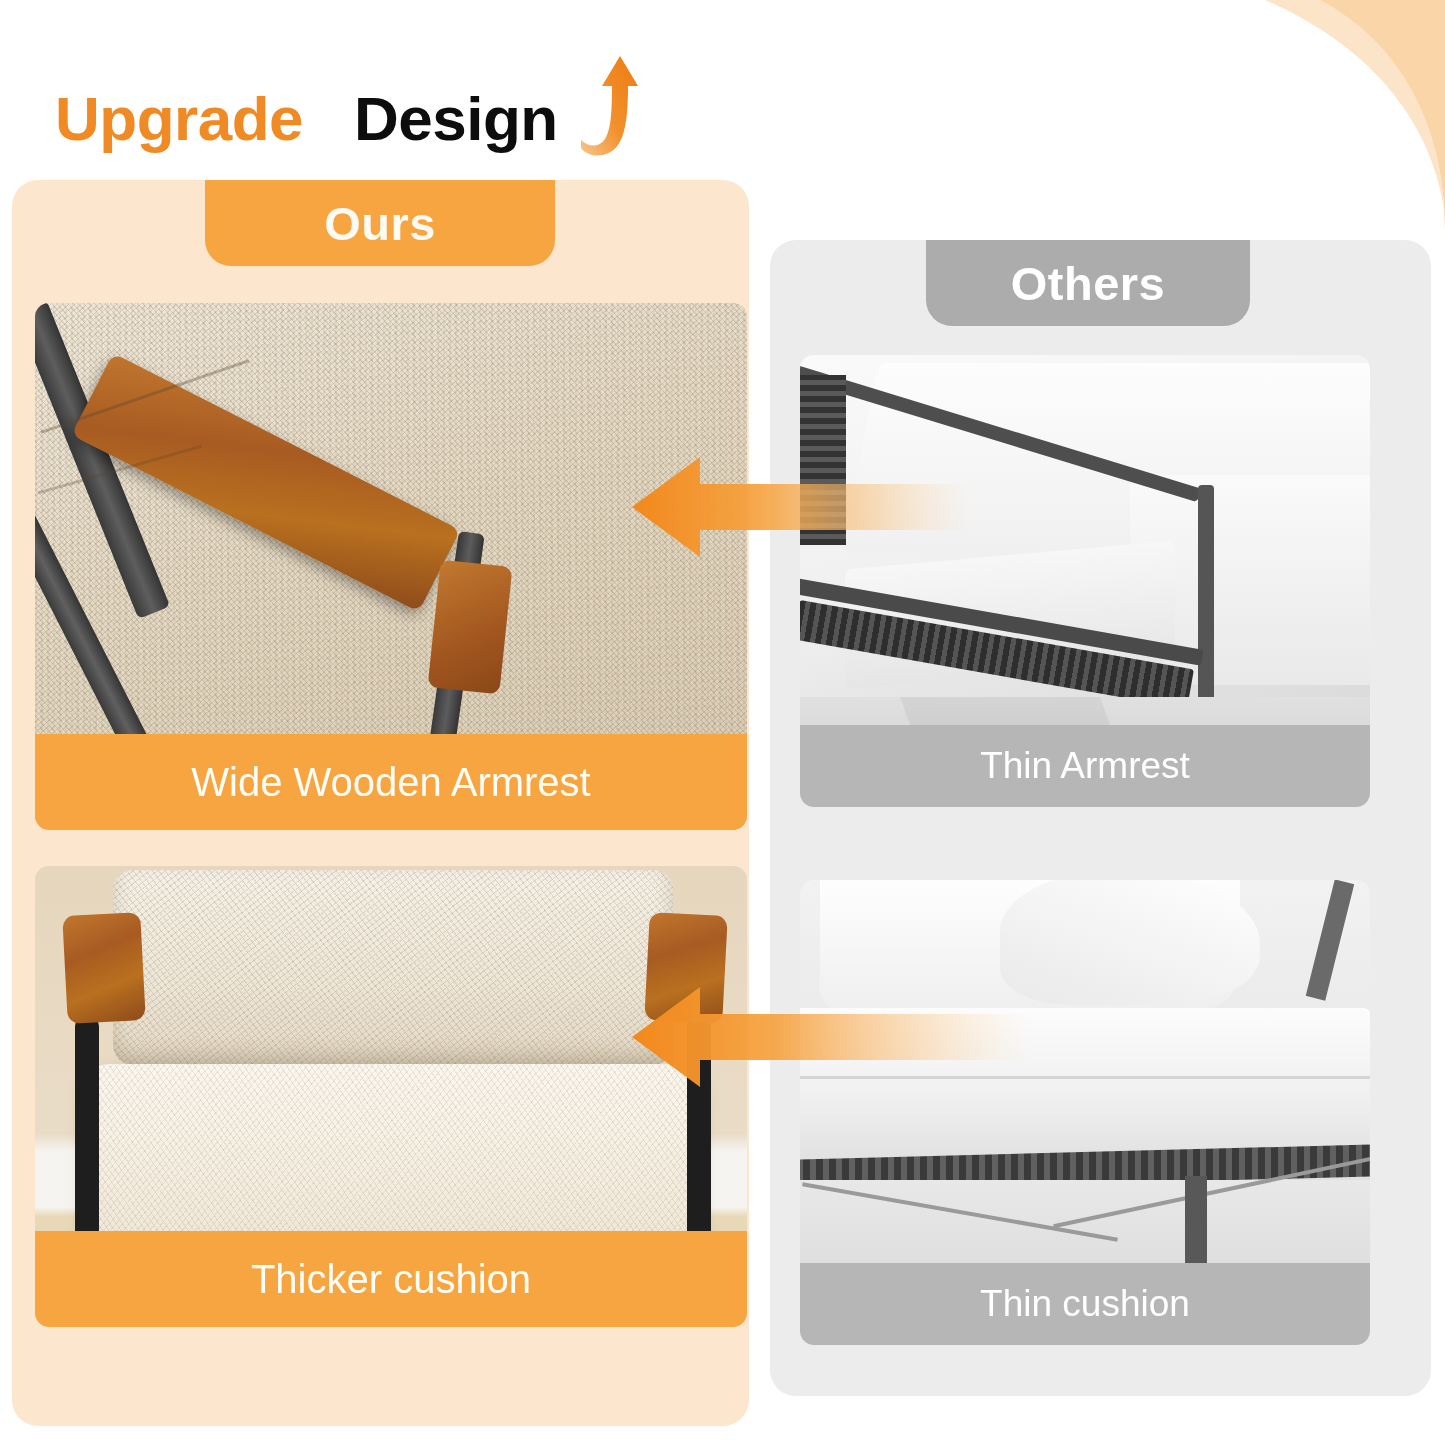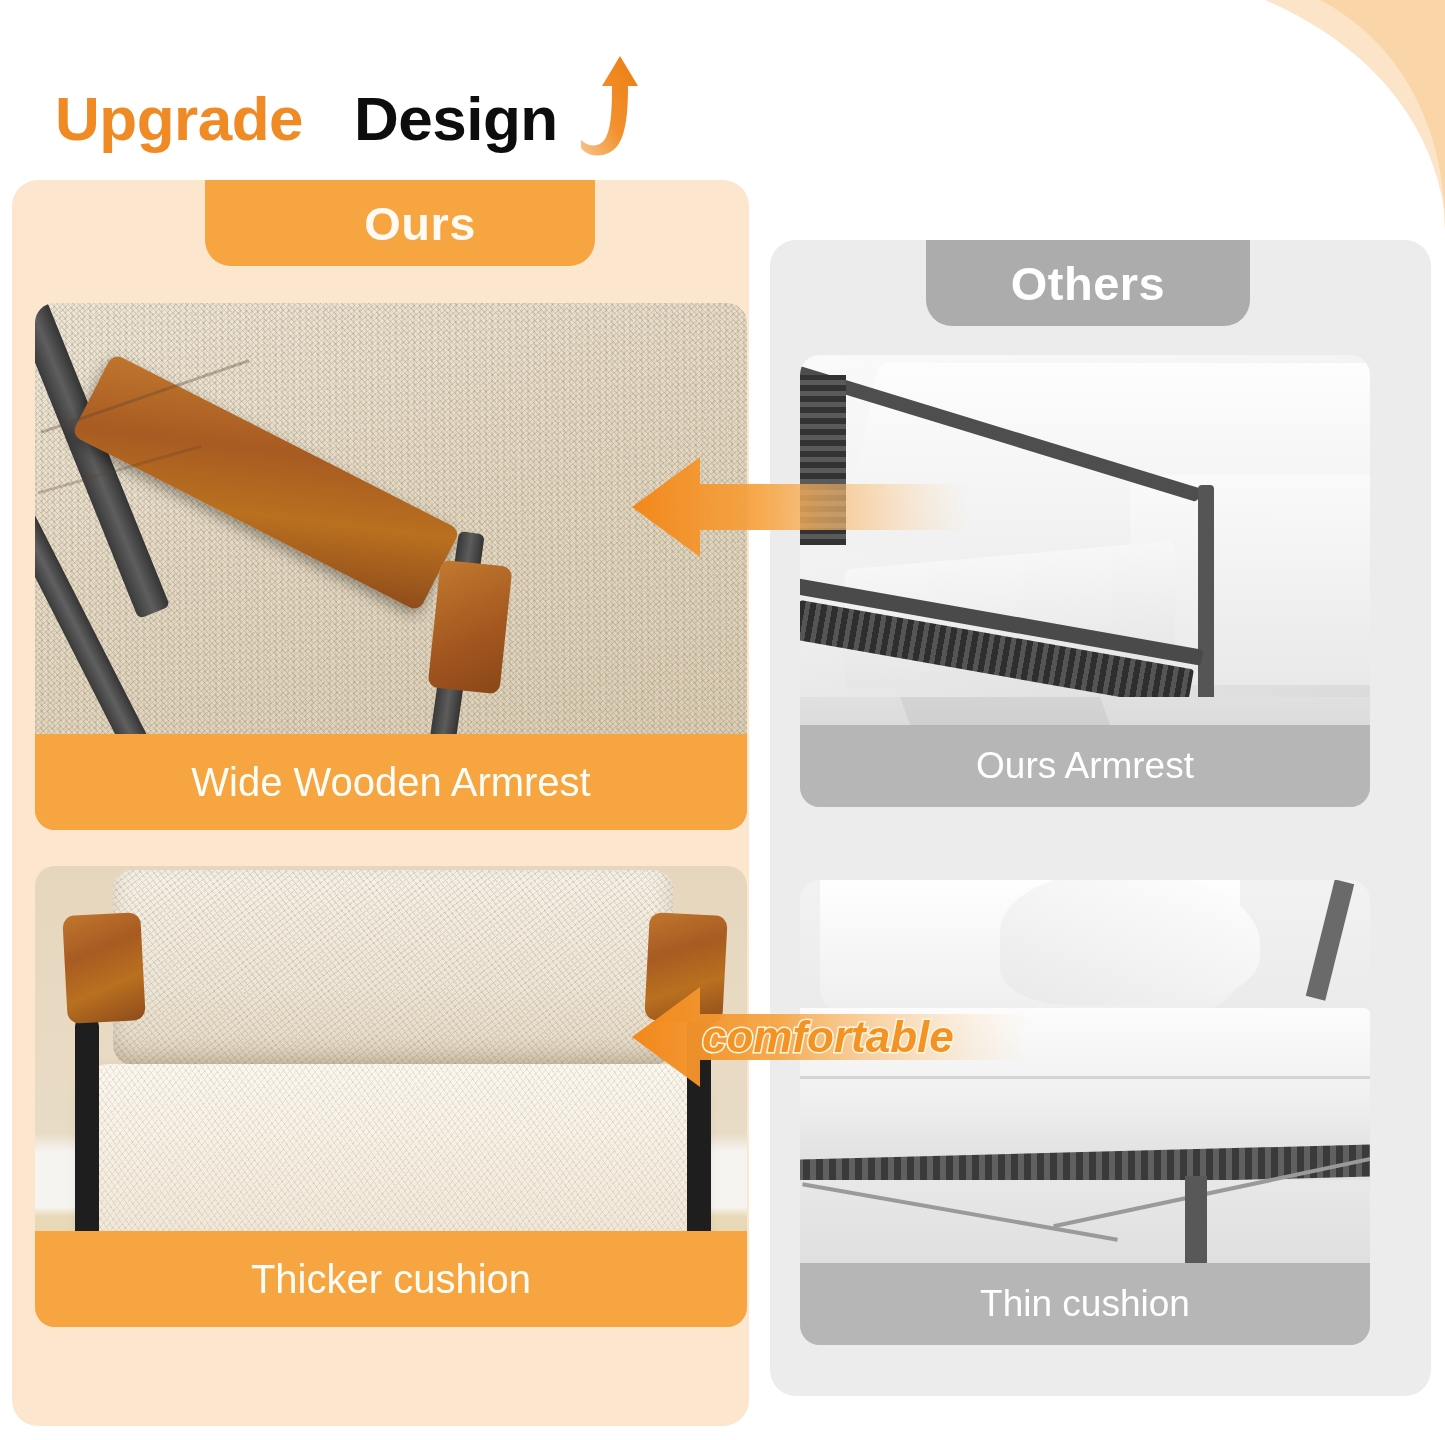--- a/index.html
+++ b/index.html
@@ -25,25 +25,25 @@
   .panel{position:absolute;border-radius:26px;}
   .panel-ours{left:12px;top:180px;width:737px;height:1246px;background:#FCE6CE;}
   .panel-others{left:770px;top:240px;width:661px;height:1156px;background:#ECECEC;}
 
   .badge{
     position:absolute;top:0;height:86px;
     display:flex;align-items:center;justify-content:center;
     border-radius:0 0 26px 26px;
     color:#FFFBF4;font-size:47px;font-weight:bold;letter-spacing:0.5px;
   }
-  .badge-ours{left:193px;width:350px;background:#F6A541;padding-left:40px;}
+  .badge-ours{left:193px;width:350px;background:#F6A541;}
   .badge-others{left:156px;width:324px;background:#ACACAC;color:#ffffff;}
 
   
-  .card{position:absolute;overflow:hidden;border-radius:20px;}
+  .card{position:absolute;overflow:hidden;border-radius:14px;}
   .card-img{position:absolute;left:0;top:0;width:100%;height:100%;overflow:hidden;}
 
   .caption{
     position:absolute;left:0;right:0;bottom:0;height:96px;
     display:flex;align-items:center;justify-content:center;
     font-size:40px;color:#FFFDF7;
     border-radius:0 0 14px 14px;
   }
   .caption-ours{background:#F6A541;}
   .caption-others{background:#B6B6B6;color:#ffffff;height:82px;font-size:37px;}
@@ -191,21 +191,21 @@
     <div style="position:absolute;left:-10px;top:222px;width:420px;height:16px;background:#4A4A4A;transform:rotate(10deg);transform-origin:left top;border-radius:4px;"></div>
 
     <div style="position:absolute;left:0px;top:245px;width:400px;height:40px;transform:rotate(10deg);transform-origin:left top;
          background:repeating-linear-gradient(90deg,#2E2E2E 0 6px,#555 6px 11px);border-radius:3px;"></div>
     <div style="position:absolute;left:0px;top:20px;width:46px;height:170px;
          background:repeating-linear-gradient(0deg,#333 0 6px,#5A5A5A 6px 11px);"></div>
 
     <div style="position:absolute;left:0;bottom:0;width:100%;height:110px;background:linear-gradient(180deg,#E0E0E0,#CECECE);"></div>
     <div style="position:absolute;left:120px;bottom:0;width:200px;height:110px;background:rgba(0,0,0,.05);transform:skewX(20deg);"></div>
   </div>
-  <div class="caption caption-others">Ours Armrest</div>
+  <div class="caption caption-others">Thin Armrest</div>
 </div>
 
 <div class="card card-d">
   <div class="card-img grey">
     <div class="photo" style="background:linear-gradient(180deg,#F2F2F2 0%,#E4E4E4 55%,#D4D4D4 100%);"></div>
 
     <div style="position:absolute;left:20px;top:0px;width:420px;height:130px;background:linear-gradient(180deg,#FEFEFE,#EFEFEF);border-radius:0 0 40px 20px;"></div>
     <div style="position:absolute;left:200px;top:-10px;width:260px;height:135px;background:linear-gradient(200deg,#FFFFFF,#E9E9E9);border-radius:50% 60% 40% 30%;"></div>
 
     <div style="position:absolute;left:-10px;top:128px;width:580px;height:148px;background:linear-gradient(180deg,#FCFCFC,#F0F0F0 60%,#E2E2E2);border-radius:6px;"></div>
@@ -244,14 +244,13 @@
     <defs>
       <linearGradient id="arrg2" x1="0" y1="0" x2="1" y2="0">
         <stop offset="0%" stop-color="#F2881B" stop-opacity="1"></stop>
         <stop offset="36%" stop-color="#F6A23F" stop-opacity=".92"></stop>
         <stop offset="70%" stop-color="#F9C586" stop-opacity=".52"></stop>
         <stop offset="100%" stop-color="#FBD9AE" stop-opacity="0"></stop>
       </linearGradient>
     </defs>
     <path d="M 2 55 L 70 5 L 70 32 L 400 32 L 400 78 L 70 78 L 70 105 Z" fill="url(#arrg2)"></path>
   </svg>
-  <span class="callout-text" style="margin-left:72px;">comfortable</span>
 </div>
 
 </body></html>

